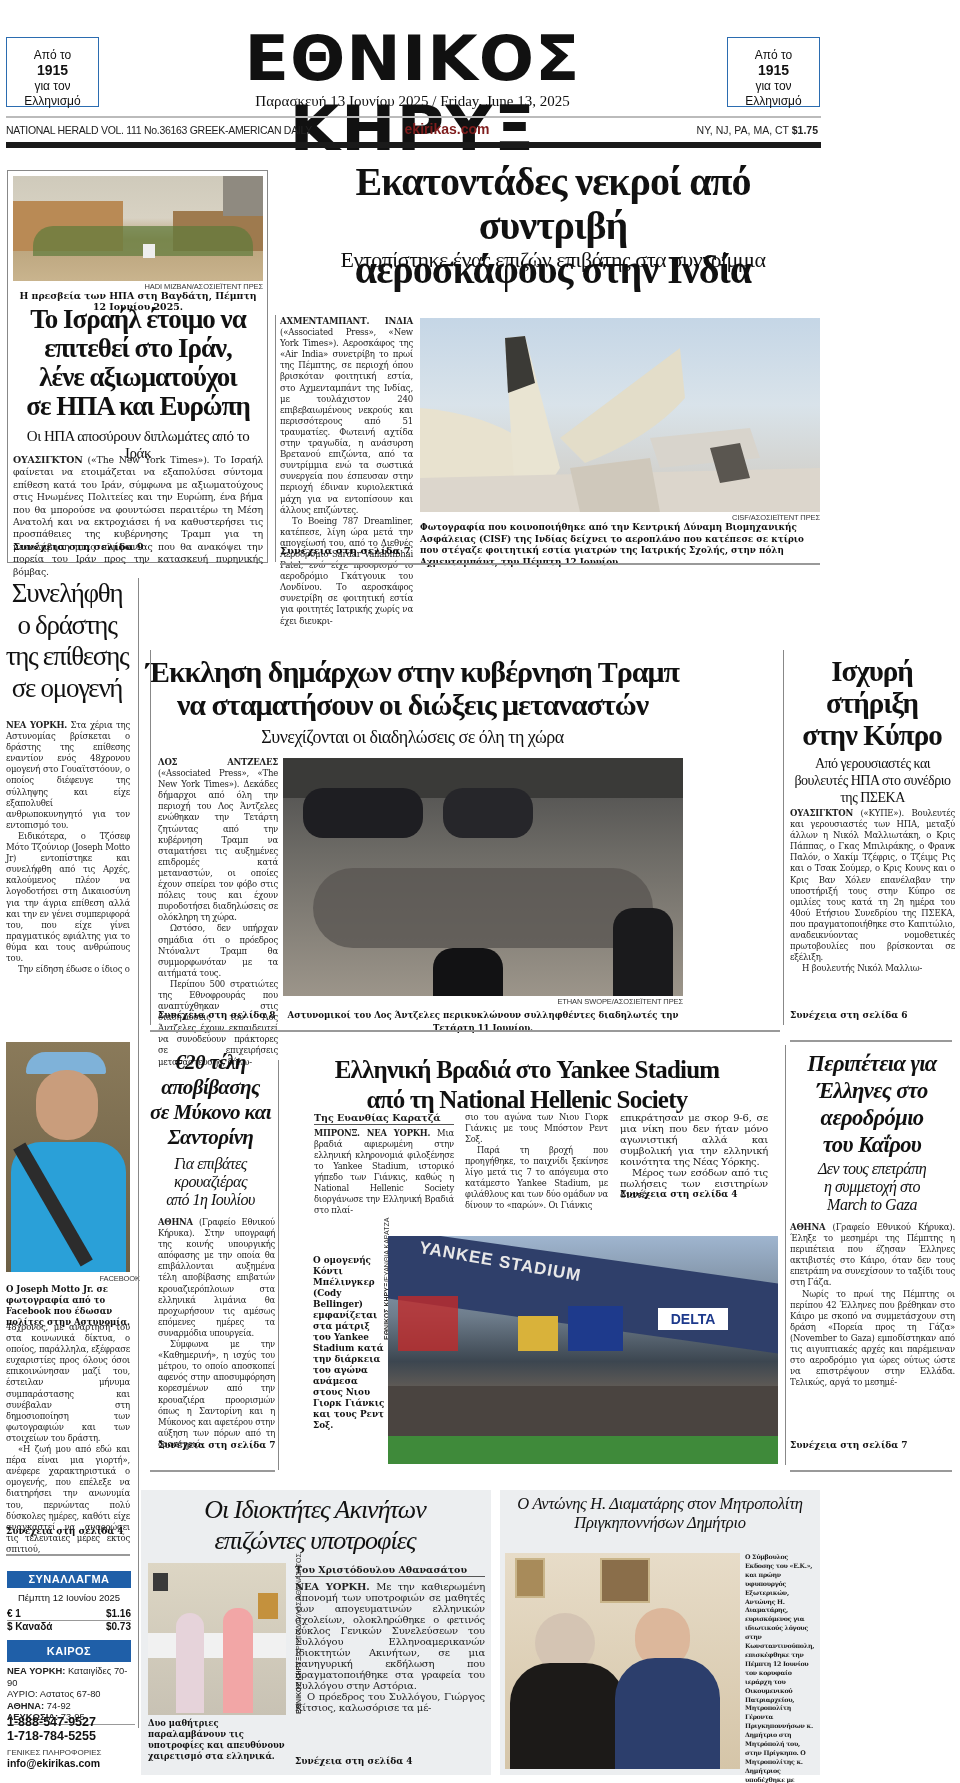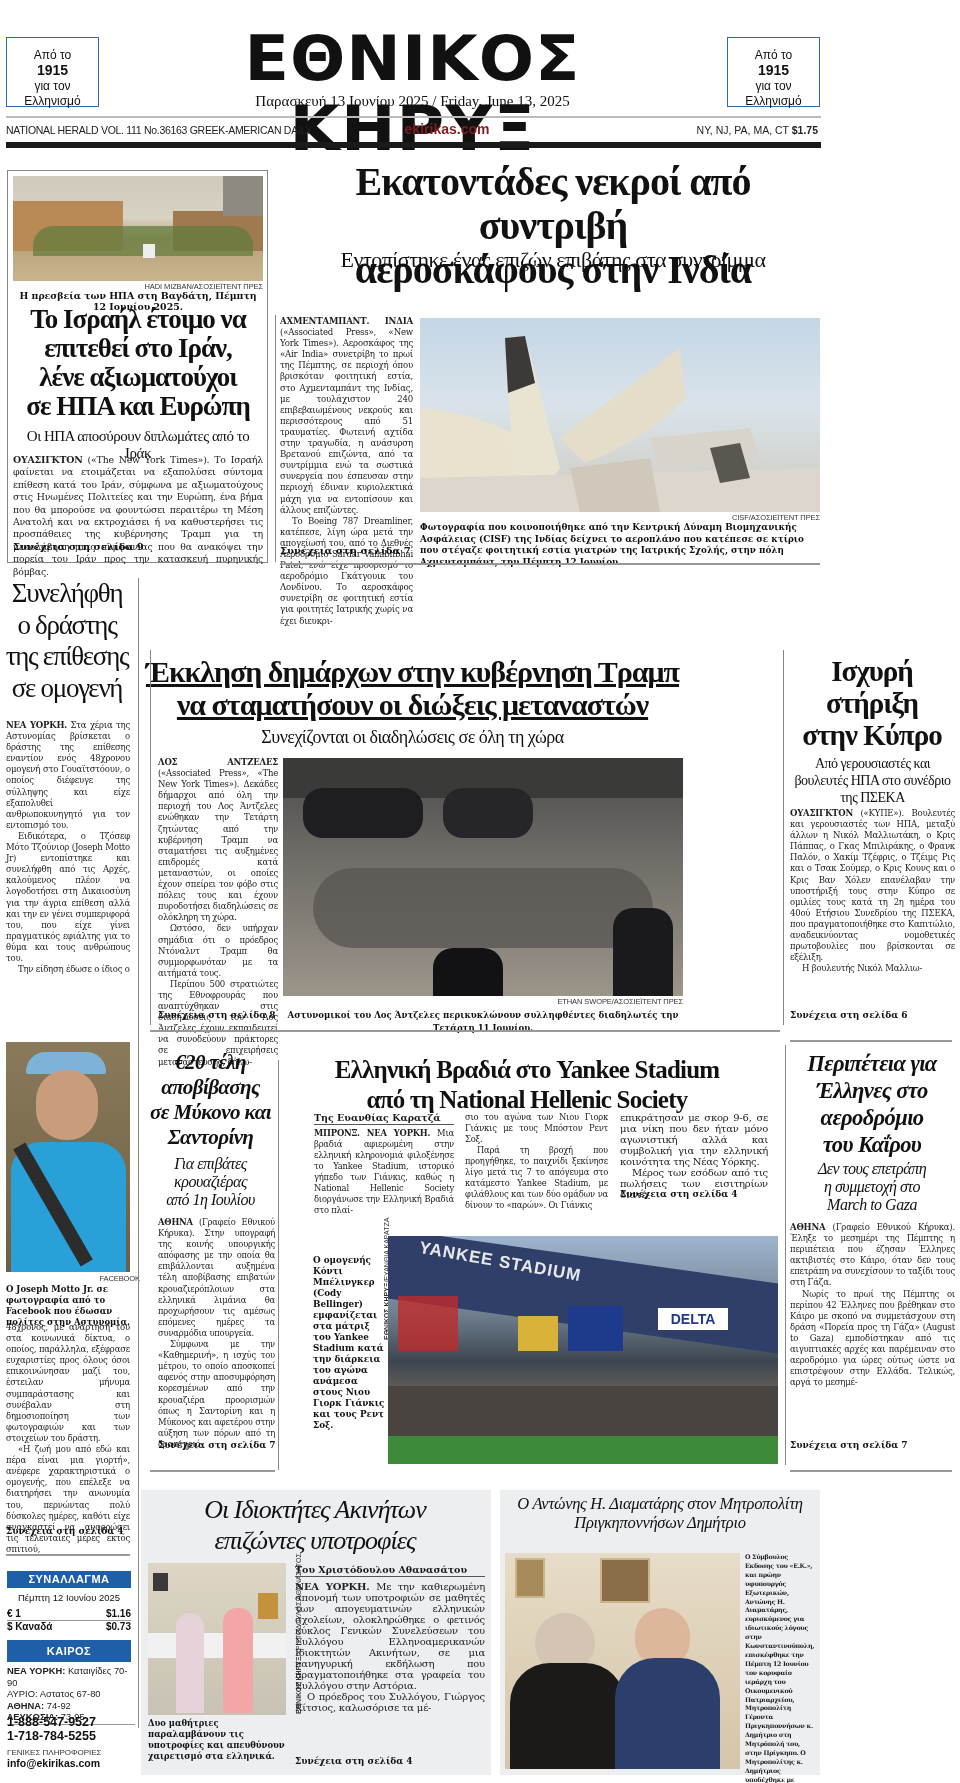--- a/index.html
+++ b/index.html
@@ -145,21 +145,21 @@
   <div><b>ΑΘΗΝΑ:</b> <span>74-92</span></div>
   <div style="border-bottom:1px solid #999;padding-bottom:1px"><b>ΛΕΥΚΩΣΙΑ:</b> <span>73-95</span></div>
 </div>
 <div class="abs sans" style="left:7px;top:1716px;font-size:12.5px;font-weight:bold;line-height:13.5px;color:#111">
   <div>1-888-547-9527</div>
   <div>1-718-784-5255</div>
 </div>
 <div class="abs sans" style="left:7px;top:1748px;font-size:8px;color:#333">ΓΕΝΙΚΕΣ ΠΛΗΡΟΦΟΡΙΕΣ</div>
 <div class="abs sans" style="left:7px;top:1757px;font-size:10.5px;font-weight:bold;color:#111">info@ekirikas.com</div>
 
-<div class="abs hl" style="left:140px;top:655px;width:545px;font-size:30px;line-height:33px;text-decoration:underline;">
+<div class="abs hl" style="left:140px;top:655px;width:545px;font-size:30px;line-height:33px;">
   <div>Έκκληση δημάρχων στην κυβέρνηση Τραμπ</div>
   <div>να σταματήσουν οι διώξεις μεταναστών</div>
 </div>
 <div class="abs sub" style="left:140px;top:727px;width:545px;font-size:18px">Συνεχίζονται οι διαδηλώσεις σε όλη τη χώρα</div>
 <div class="abs body-txt" style="left:158px;top:757px;width:120px;font-size:8.5px;line-height:11.1px">
   <p><span class="lead">ΛΟΣ ΑΝΤΖΕΛΕΣ</span> <span>(«Associated Press», «The New York Times»). Δεκάδες δήμαρχοι από όλη την περιοχή του Λος Άντζελες ενώθηκαν την Τετάρτη ζητώντας από την κυβέρνηση Τραμπ να σταματήσει τις αυξημένες επιδρομές κατά μεταναστών, οι οποίες έχουν σπείρει τον φόβο στις πόλεις τους και έχουν πυροδοτήσει διαδηλώσεις σε ολόκληρη τη χώρα.</span></p>
   <p>Ωστόσο, δεν υπήρχαν σημάδια ότι ο πρόεδρος Ντόναλντ Τραμπ θα συμμορφωνόταν με τα αιτήματά τους.</p>
   <p>Περίπου 500 στρατιώτες της Εθνοφρουράς που αναπτύχθηκαν στις διαδηλώσεις του Λος Άντζελες έχουν εκπαιδευτεί να συνοδεύουν πράκτορες σε επιχειρήσεις μετανάστευσης, δήλω-</p>
 </div>
 <div class="abs cont" style="left:158px;top:1010px;font-size:9px">Συνέχεια στη σελίδα 8</div>
@@ -248,21 +248,21 @@
   <div>αεροδρόμιο</div>
   <div>του Καΐρου</div>
 </div>
 <div class="abs sub" style="left:782px;top:1160px;width:180px;font-size:16px;line-height:18px;font-style:italic">
   <div>Δεν τους επετράπη</div>
   <div>η συμμετοχή στο</div>
   <div>March to Gaza</div>
 </div>
 <div class="abs body-txt" style="left:790px;top:1222px;width:165px;font-size:8.5px;line-height:11.1px">
   <p><span class="lead">ΑΘΗΝΑ</span> <span>(Γραφείο Εθνικού Κήρυκα). Έληξε το μεσημέρι της Πέμπτης η περιπέτεια που έζησαν Έλληνες ακτιβιστές στο Κάιρο, όταν δεν τους επετράπη να συνεχίσουν το ταξίδι τους στη Γάζα.</span></p>
-  <p>Νωρίς το πρωί της Πέμπτης οι περίπου 42 Έλληνες που βρέθηκαν στο Κάιρο με σκοπό να συμμετάσχουν στη δράση «Πορεία προς τη Γάζα» (August to Gaza) εμποδίστηκαν από τις αιγυπτιακές αρχές και παρέμειναν στο αεροδρόμιο για ώρες ούτως ώστε να επιστρέψουν στην Ελλάδα. Τελικώς, αργά το μεσημέ-</p>
+  <p>Νωρίς το πρωί της Πέμπτης οι περίπου 42 Έλληνες που βρέθηκαν στο Κάιρο με σκοπό να συμμετάσχουν στη δράση «Πορεία προς τη Γάζα» (November to Gaza) εμποδίστηκαν από τις αιγυπτιακές αρχές και παρέμειναν στο αεροδρόμιο για ώρες ούτως ώστε να επιστρέψουν στην Ελλάδα. Τελικώς, αργά το μεσημέ-</p>
 </div>
 <div class="abs cont" style="left:790px;top:1440px;font-size:9px">Συνέχεια στη σελίδα 7</div>
 <div class="hrule" style="left:790px;top:1470px;width:162px"></div>
 
 <div class="abs" style="left:141px;top:1490px;width:350px;height:285px;background:#eceef0"></div>
 <div class="abs hl" style="left:145px;top:1494px;width:340px;font-size:26px;line-height:31px;font-style:italic;font-weight:normal;">
   <div>Οι Ιδιοκτήτες Ακινήτων</div>
   <div>επιζώντες υποτροφίες</div>
 </div>
 <div class="photo" style="left:148px;top:1563px;width:138px;height:152px;background:linear-gradient(#ddd6c4,#c8c2b4)">

